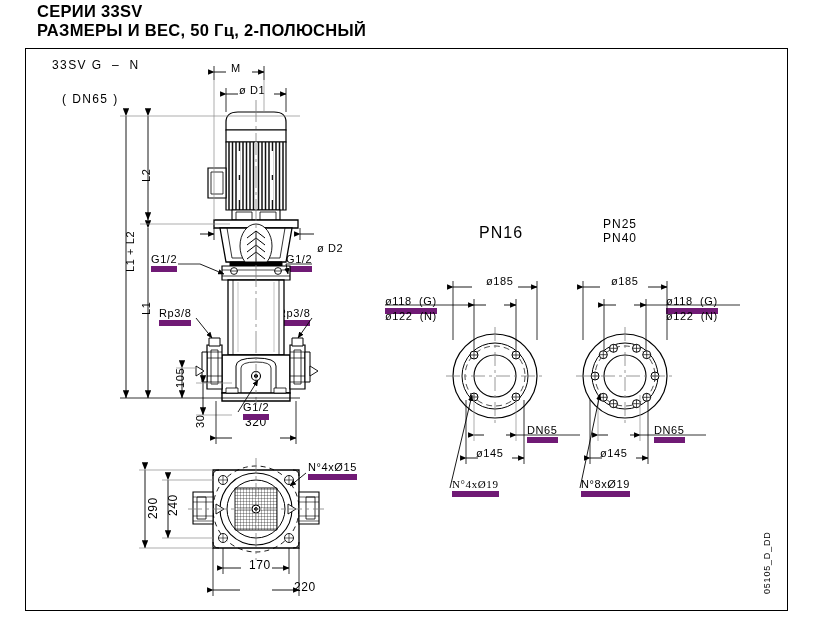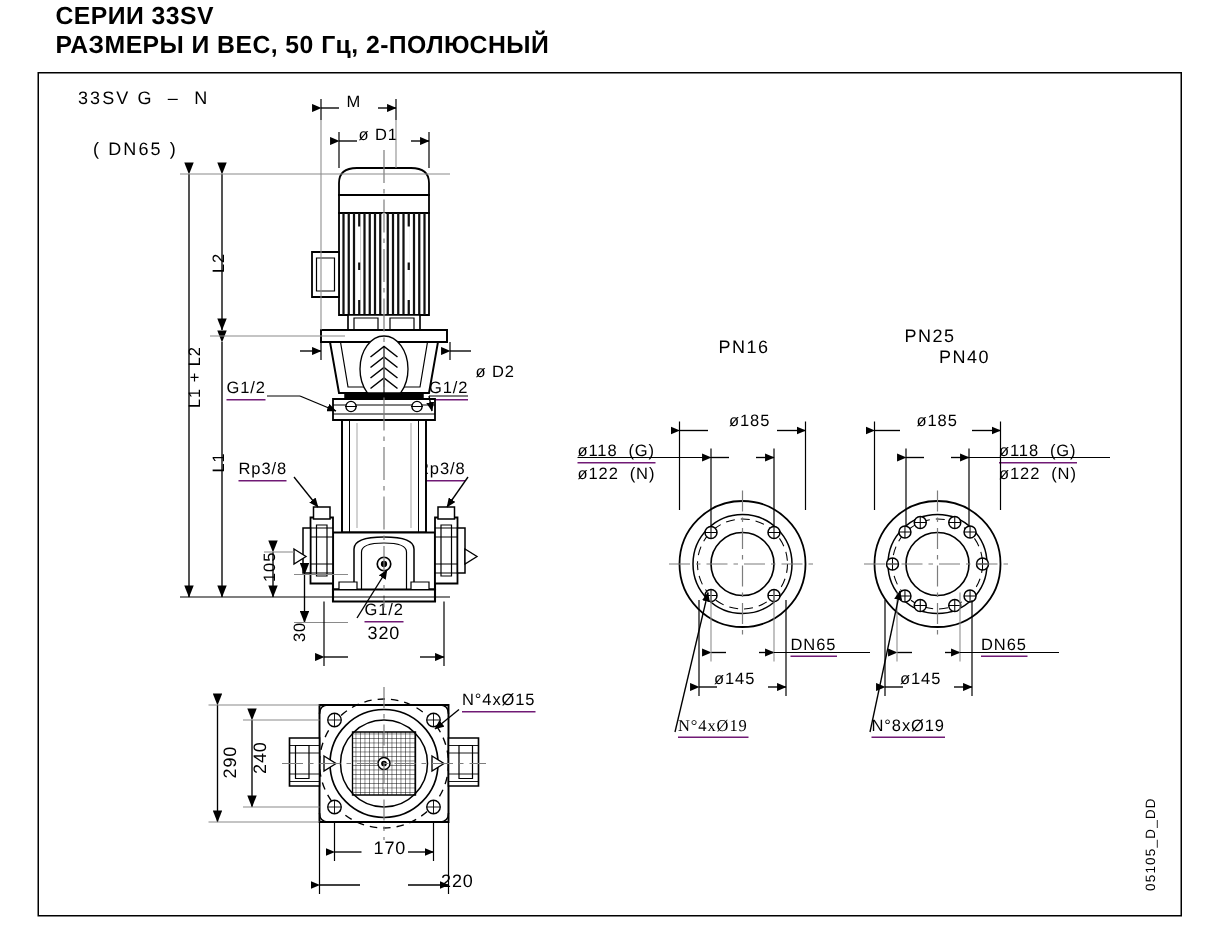--- a/index.html
+++ b/index.html
@@ -13,21 +13,21 @@
           white-space:pre;}
 
   
   #drawing-frame{position:absolute;left:25px;top:48px;width:763px;height:563px;
         border:1.6px solid #000;background:#fff;box-sizing:border-box;}
 
   
   .lbl{position:absolute;white-space:pre;font-size:11px;letter-spacing:.6px;
        font-family:"Liberation Sans", sans-serif;}
   .lbl.s9{font-size:9px;}
-  .lbl.u{border-bottom:1px solid #701a75;padding-bottom:1px;}
+  .lbl.u{border-bottom:6px solid #701a75;padding-bottom:1px;}
   .vert{transform-origin:0 0;}
 
   svg{position:absolute;left:0;top:0;overflow:visible;}
   svg *{vector-effect:non-scaling-stroke;}
 </style>
 </head>
 <body>
 
 <div class="pg">
 
@@ -59,30 +59,30 @@
   <div class="lbl vert" style="left:194px;top:428px;transform:rotate(-90deg);">30</div>
   <div class="lbl" style="left:245px;top:415px;font-size:12px;">320</div>
   <div class="lbl u" style="left:243px;top:401px;">G1/2</div>
 
   <div class="lbl vert" style="left:146px;top:519px;transform:rotate(-90deg);font-size:12px;">290</div>
   <div class="lbl vert" style="left:166px;top:516px;transform:rotate(-90deg);font-size:12px;">240</div>
   <div class="lbl" style="left:249px;top:558px;font-size:12px;">170</div>
   <div class="lbl" style="left:247px;top:580px;font-size:12px;margin-left:47px;">220</div>
   <div class="lbl u" style="left:308px;top:461px;">N°4xØ15</div>
 
-  <div class="lbl" style="left:479px;top:224px;font-size:12px;letter-spacing:1px;">PN16</div>
+  <div class="lbl" style="left:479px;top:224px;font-size:16px;letter-spacing:1px;">PN16</div>
   <div class="lbl" style="left:486px;top:275px;">ø185</div>
   <div class="lbl u" style="left:385px;top:295px;">ø118  (G)</div>
   <div class="lbl" style="left:385px;top:310px;">ø122  (N)</div>
   <div class="lbl" style="left:476px;top:447px;">ø145</div>
   <div class="lbl u" style="left:527px;top:424px;">DN65</div>
   <div class="lbl u" style="left:452px;top:478px;font-family:Liberation Serif, serif;">N°4xØ19</div>
 
   <div class="lbl" style="left:603px;top:217px;font-size:12px;letter-spacing:1px;">PN25</div>
-  <div class="lbl" style="left:626px;top:231px;font-size:12px;letter-spacing:1px;">PN40</div>
+  <div class="lbl" style="left:603px;top:231px;font-size:12px;letter-spacing:1px;">PN40</div>
   <div class="lbl" style="left:611px;top:275px;">ø185</div>
   <div class="lbl u" style="left:666px;top:295px;">ø118  (G)</div>
   <div class="lbl" style="left:666px;top:310px;">ø122  (N)</div>
   <div class="lbl" style="left:600px;top:447px;">ø145</div>
   <div class="lbl u" style="left:654px;top:424px;">DN65</div>
   <div class="lbl u" style="left:581px;top:478px;">N°8xØ19</div>
 
   <div class="lbl vert s9" style="left:762px;top:594px;transform:rotate(-90deg);letter-spacing:.8px;">05105_D_DD</div>
 
   <svg width="813" height="621">

